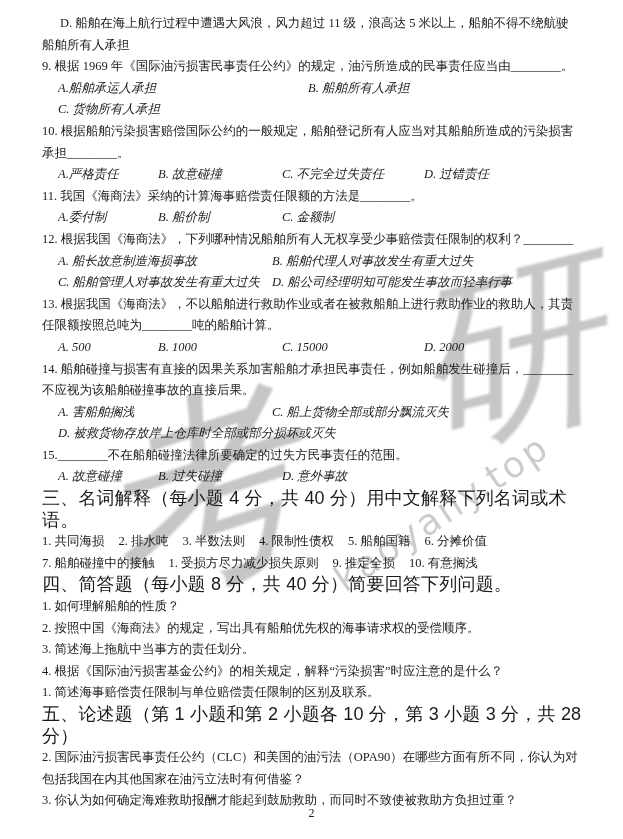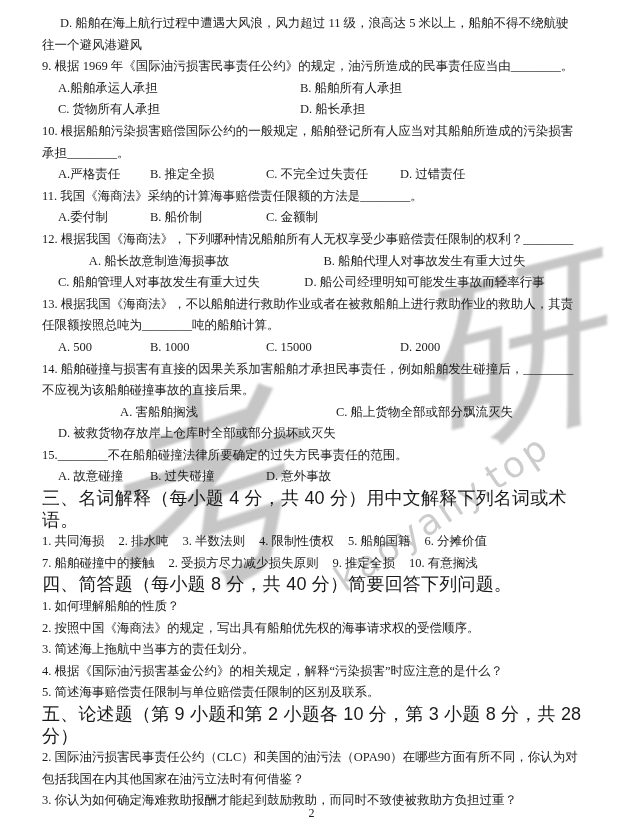--- a/index.html
+++ b/index.html
@@ -23,25 +23,26 @@
     font-size:12.5px;
     line-height:21.6px;
     font-weight:500;
     z-index:2;
   }
   .content p{margin:0;}
   .indent1{padding-left:18px;}
   .options{
     display:grid;
     padding-left:16px;
-    column-gap:4px;
+    column-gap:12px;
+    font-style:italic;
   }
   .options span{white-space:nowrap;}
   .og-2w{grid-template-columns:238px auto;}
-  .og-2n{grid-template-columns:202px auto;text-align:center;}
+  .og-2n{grid-template-columns:202px auto;}
   .og-4{grid-template-columns:88px 112px 130px auto;}
   .sec-header{
     font-family:"Liberation Sans","DejaVu Sans",sans-serif;
     font-weight:400;
     font-size:18px;
     letter-spacing:.2px;
   }
   .terms-row span{margin-right:14px;white-space:nowrap;}
   .page-number{
     position:absolute;
@@ -81,37 +82,36 @@
 
 <div class="page">
 
   <span class="wm-call wm-call-1">考</span>
   <span class="wm-call wm-call-2">研</span>
   <span class="wm-site">kaoyany.top</span>
 
   <div class="content">
 
     <p class="indent1">D. 船舶在海上航行过程中遭遇大风浪，风力超过 11 级，浪高达 5 米以上，船舶不得不绕航驶</p>
-    <p>往一个避风港避风</p>
+    <p>船舶所有人承担</p>
 
     <div>
       <p>9. 根据 1969 年《国际油污损害民事责任公约》的规定，油污所造成的民事责任应当由________。</p>
       <div class="options og-2w">
         <span>A.船舶承运人承担</span>
         <span>B. 船舶所有人承担</span>
         <span>C. 货物所有人承担</span>
-        <span>D. 船长承担</span>
       </div>
     </div>
 
     <div>
       <p>10. 根据船舶污染损害赔偿国际公约的一般规定，船舶登记所有人应当对其船舶所造成的污染损害承担________。</p>
       <div class="options og-4">
         <span>A.严格责任</span>
-        <span>B. 推定全损</span>
+        <span>B. 故意碰撞</span>
         <span>C. 不完全过失责任</span>
         <span>D. 过错责任</span>
       </div>
     </div>
 
     <div>
       <p>11. 我国《海商法》采纳的计算海事赔偿责任限额的方法是________。</p>
       <div class="options og-4">
         <span>A.委付制</span>
         <span>B. 船价制</span>
@@ -156,35 +156,35 @@
         <span>D. 意外事故</span>
       </div>
     </div>
 
     <div>
       <p class="sec-header">三、名词解释（每小题 4 分，共 40 分）用中文解释下列名词或术语。</p>
       <p class="terms-row">
         <span>1. 共同海损</span><span>2. 排水吨</span><span>3. 半数法则</span><span>4. 限制性债权</span><span>5. 船舶国籍</span><span>6. 分摊价值</span>
       </p>
       <p class="terms-row">
-        <span>7.  船舶碰撞中的接触</span><span>2. 受损方尽力减少损失原则</span><span>9. 推定全损</span><span>10. 有意搁浅</span>
+        <span>7.  船舶碰撞中的接触</span><span>1. 受损方尽力减少损失原则</span><span>9. 推定全损</span><span>10. 有意搁浅</span>
       </p>
     </div>
 
     <div>
       <p class="sec-header">四、简答题（每小题 8 分，共 40 分）简要回答下列问题。</p>
       <p>1. 如何理解船舶的性质？</p>
       <p>2. 按照中国《海商法》的规定，写出具有船舶优先权的海事请求权的受偿顺序。</p>
       <p>3.  简述海上拖航中当事方的责任划分。</p>
       <p>4. 根据《国际油污损害基金公约》的相关规定，解释“污染损害”时应注意的是什么？</p>
-      <p>5. 简述海事赔偿责任限制与单位赔偿责任限制的区别及联系。</p>
+      <p>1. 简述海事赔偿责任限制与单位赔偿责任限制的区别及联系。</p>
     </div>
 
     <div>
-      <p class="sec-header">五、论述题（第 9 小题和第 2 小题各 10 分，第 3 小题 8 分，共 28 分）</p>
+      <p class="sec-header">五、论述题（第 1 小题和第 2 小题各 10 分，第 3 小题 3 分，共 28 分）</p>
       <p>2. 国际油污损害民事责任公约（CLC）和美国的油污法（OPA90）在哪些方面有所不同，你认为对包括我国在内其他国家在油污立法时有何借鉴？</p>
       <p>3. 你认为如何确定海难救助报酬才能起到鼓励救助，而同时不致使被救助方负担过重？</p>
     </div>
 
   </div>
 
   <div class="page-number">2</div>
 
 </div>
 

